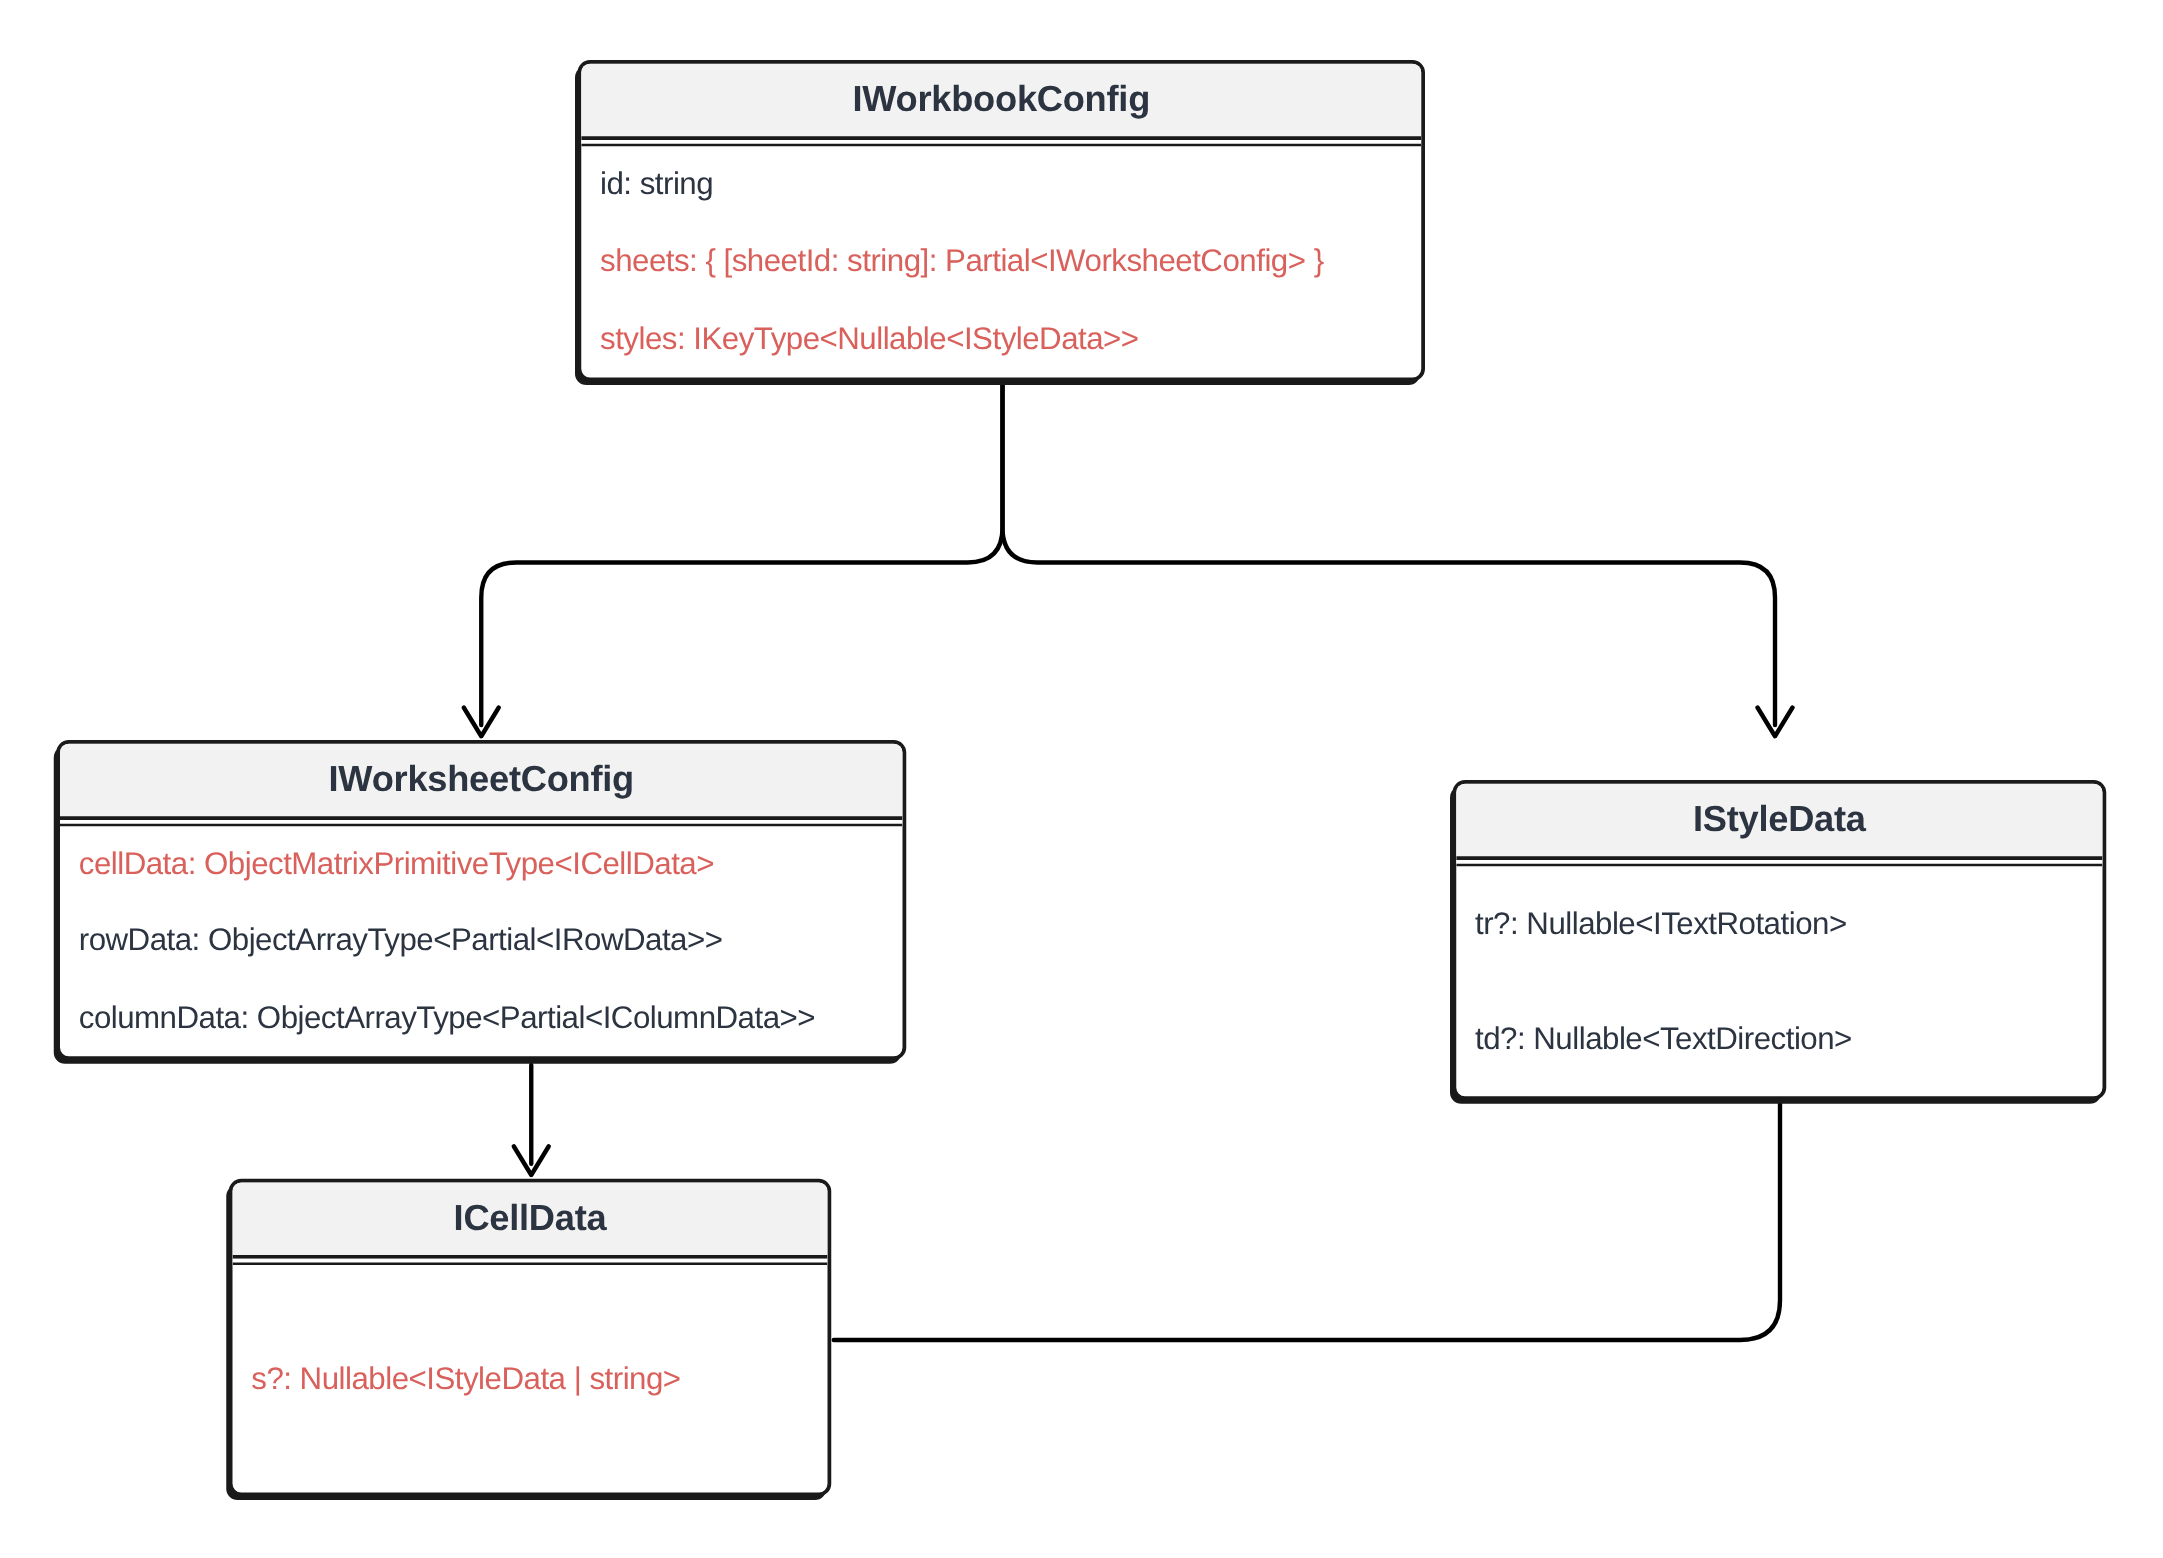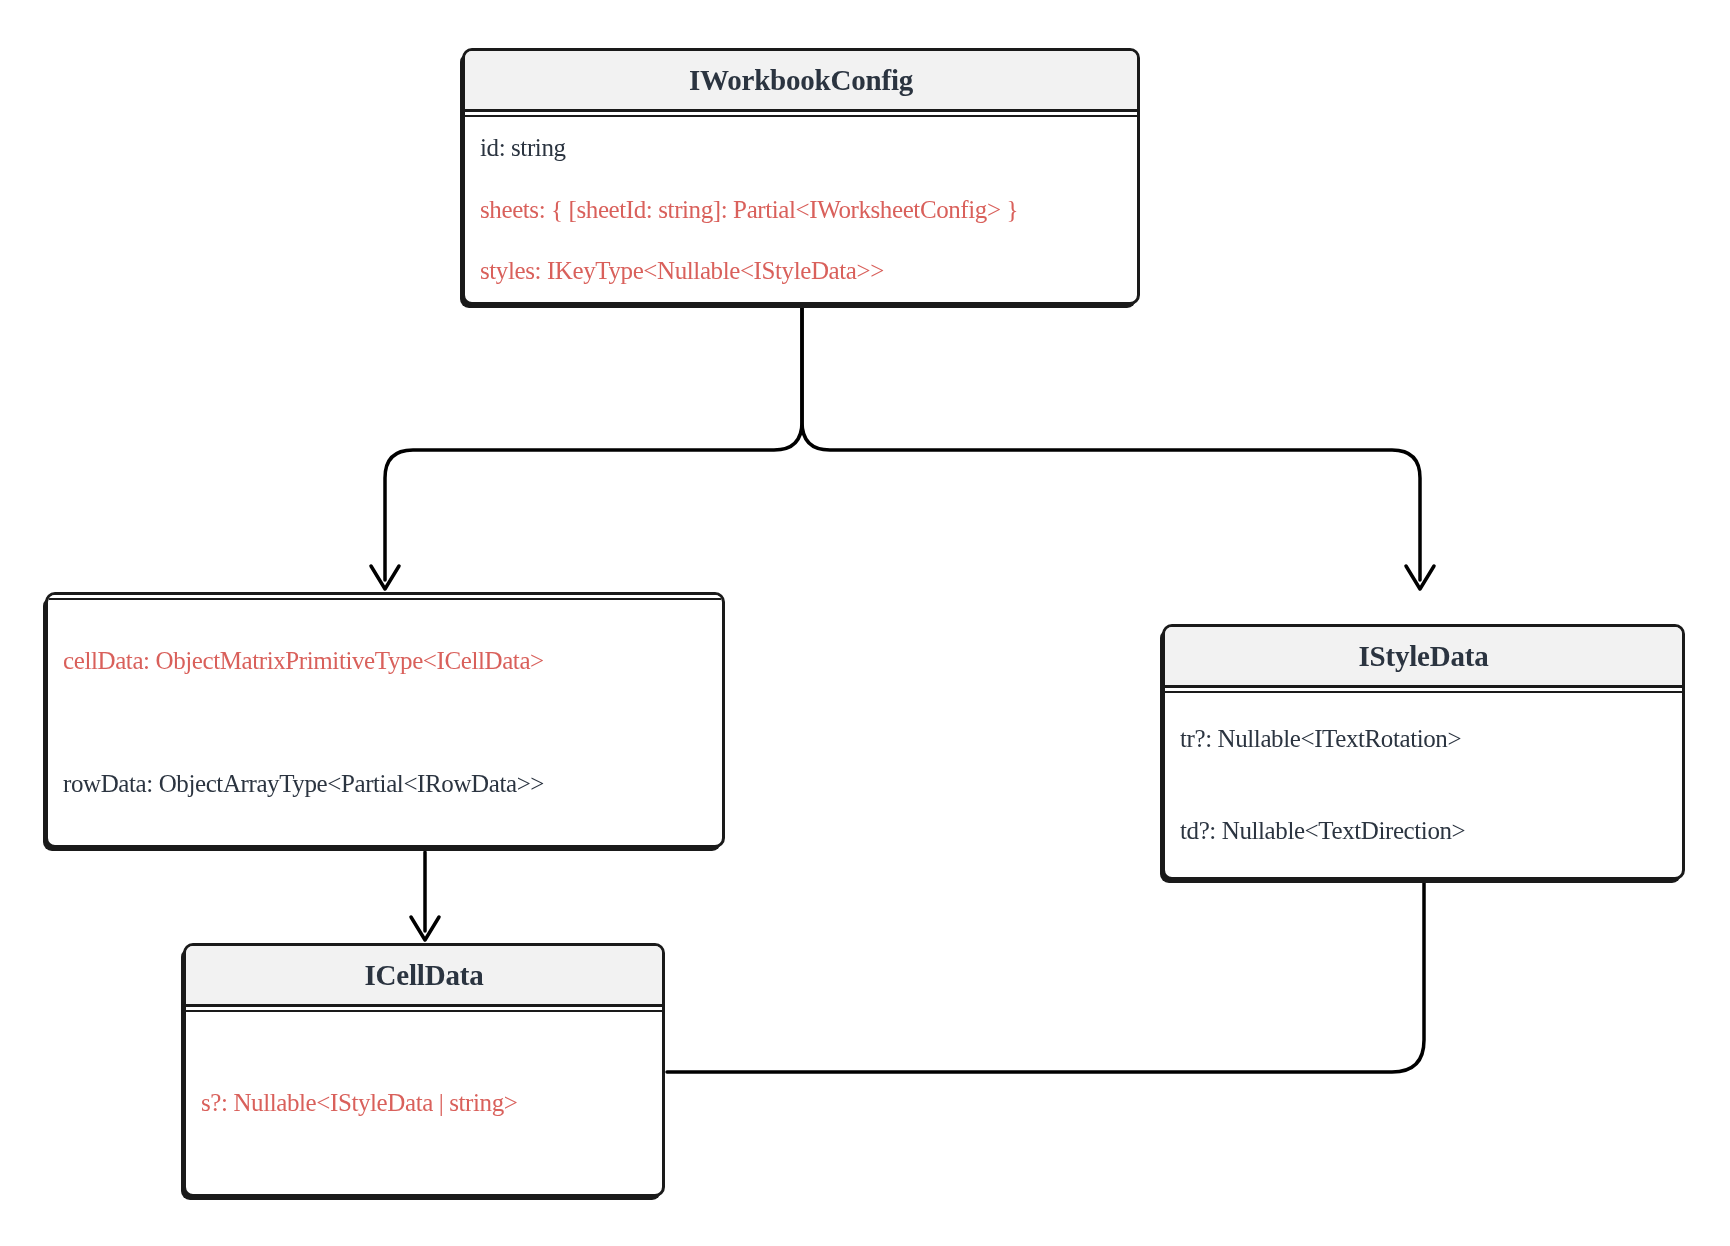--- a/index.html
+++ b/index.html
@@ -15,21 +15,20 @@
   .class-box {
     position: absolute;
     box-sizing: border-box;
     border: 3.5px solid var(--box-border, #1a1a1a);
     border-radius: 10px;
     background: var(--body-fill, #ffffff);
     box-shadow: -3px 4px 0 -1px var(--box-border, #1a1a1a);
     display: flex;
     flex-direction: column;
     overflow: hidden;
-    font-family: Liberation Serif, serif;
   }
   .box-header {
     height: 58px;
     flex: 0 0 auto;
     background: var(--header-fill, #f2f2f2);
     border-bottom: 3px solid var(--box-border, #1a1a1a);
     display: flex; align-items: center; justify-content: center;
     font-weight: bold;
     font-size: 29px;
     color: var(--text-dark, #222b36);
@@ -91,24 +90,26 @@
     <div class="box-header">IWorkbookConfig</div>
     <div class="header-gap"></div>
     <div class="box-body">
       <div class="member" data-color="dark">id: string</div>
       <div class="member" data-color="red">sheets: { [sheetId: string]: Partial&lt;IWorksheetConfig&gt; }</div>
       <div class="member" data-color="red">styles: IKeyType&lt;Nullable&lt;IStyleData&gt;&gt;</div>
     </div>
   </div>
 
   <div id="box-worksheet" class="class-box">
+    <div class="box-header">IWorksheetConfig</div>
     <div class="header-gap"></div>
     <div class="box-body">
       <div class="member" data-color="red">cellData: ObjectMatrixPrimitiveType&lt;ICellData&gt;</div>
       <div class="member" data-color="dark">rowData: ObjectArrayType&lt;Partial&lt;IRowData&gt;&gt;</div>
+      <div class="member" data-color="dark">columnData: ObjectArrayType&lt;Partial&lt;IColumnData&gt;&gt;</div>
     </div>
   </div>
 
   <div id="box-styledata" class="class-box">
     <div class="box-header">IStyleData</div>
     <div class="header-gap"></div>
     <div class="box-body">
       <div class="member" data-color="dark">tr?: Nullable&lt;ITextRotation&gt;</div>
       <div class="member" data-color="dark">td?: Nullable&lt;TextDirection&gt;</div>
     </div>

